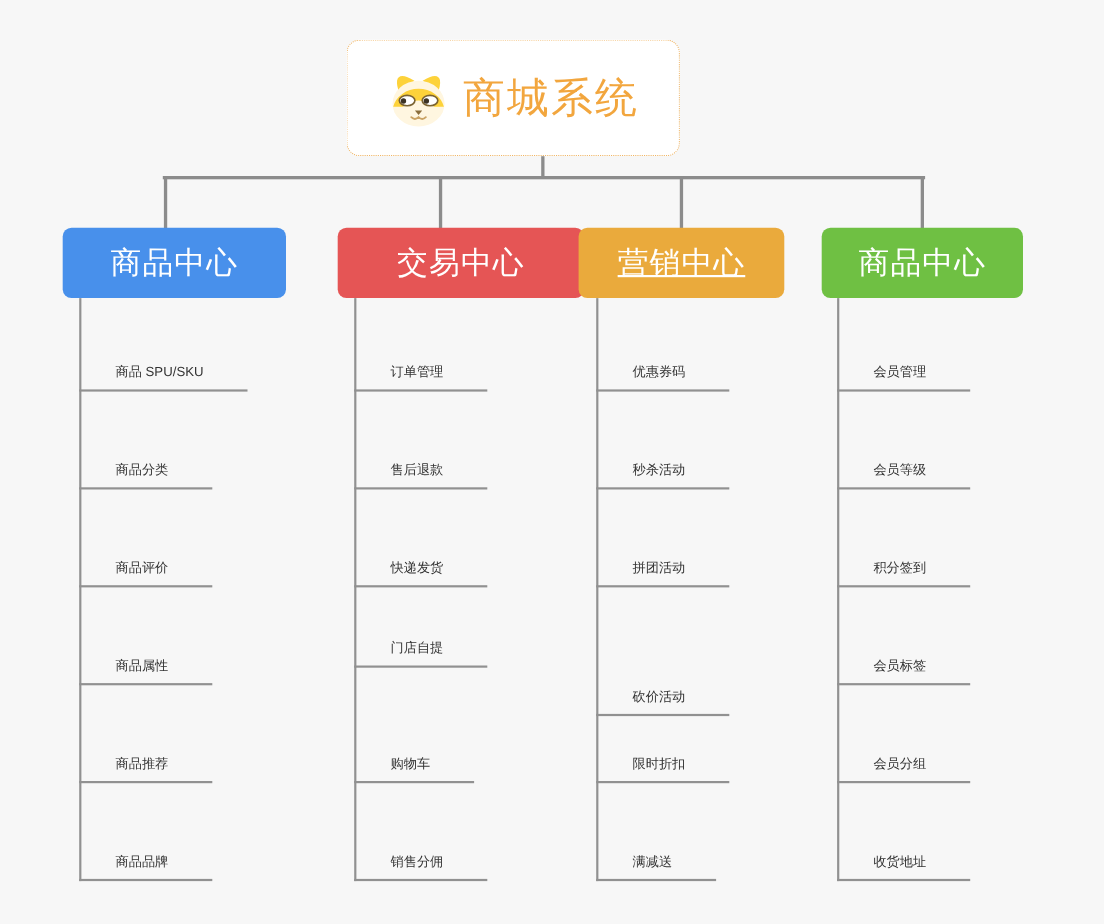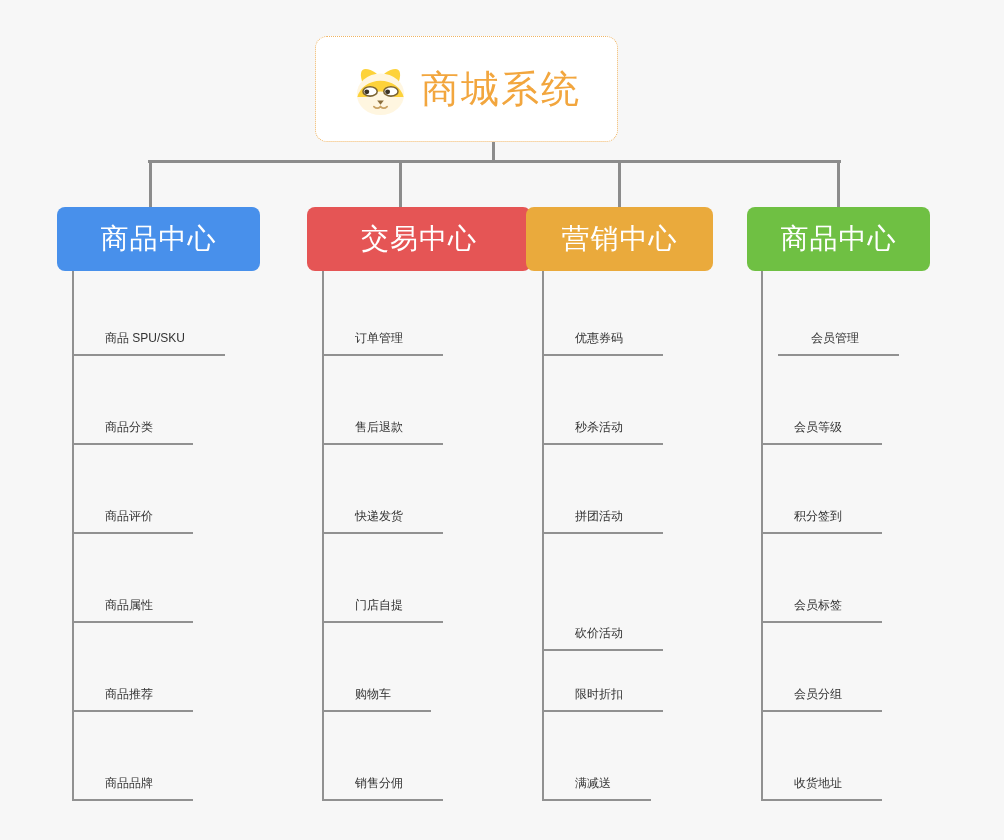--- a/index.html
+++ b/index.html
@@ -84,36 +84,36 @@
       <div class="leaf" style="left: 72px; top: 492px;">商品评价</div>
       <div class="leaf" style="left: 72px; top: 581px;">商品属性</div>
       <div class="leaf" style="left: 72px; top: 670px;">商品推荐</div>
       <div class="leaf" style="left: 72px; top: 759px;">商品品牌</div>
       <div class="line drop" style="left: 399px;"></div>
       <div class="branch-node" style="left: 307px; width: 224px; background: rgb(229, 85, 85);">交易中心</div>
       <div class="trunk" style="left: 322px;"></div>
       <div class="leaf" style="left: 322px; top: 314px;">订单管理</div>
       <div class="leaf" style="left: 322px; top: 403px;">售后退款</div>
       <div class="leaf" style="left: 322px; top: 492px;">快递发货</div>
-      <div class="leaf" style="left: 322px; top: 581px;">门店自提</div>
+      <div class="leaf" style="left: 322px; top: 565px;">门店自提</div>
       <div class="leaf" style="left: 322px; top: 670px;">购物车</div>
       <div class="leaf" style="left: 322px; top: 759px;">销售分佣</div>
       <div class="line drop" style="left: 618px;"></div>
-      <div class="branch-node" style="left: 526px; width: 187px; background: rgb(234, 170, 60);">营销中心</div>
+      <div class="branch-node" style="left: 526px; width: 187px; background: rgb(234, 170, 60); text-decoration: underline;">营销中心</div>
       <div class="trunk" style="left: 542px;"></div>
       <div class="leaf" style="left: 542px; top: 314px;">优惠券码</div>
       <div class="leaf" style="left: 542px; top: 403px;">秒杀活动</div>
       <div class="leaf" style="left: 542px; top: 492px;">拼团活动</div>
       <div class="leaf" style="left: 542px; top: 609px;">砍价活动</div>
       <div class="leaf" style="left: 542px; top: 670px;">限时折扣</div>
       <div class="leaf" style="left: 542px; top: 759px;">满减送</div>
       <div class="line drop" style="left: 837px;"></div>
       <div class="branch-node" style="left: 747px; width: 183px; background: rgb(111, 192, 67);">商品中心</div>
       <div class="trunk" style="left: 761px;"></div>
-      <div class="leaf" style="left: 778px; top: 314px;">会员管理</div>
+      <div class="leaf" style="left: 761px; top: 314px;">会员管理</div>
       <div class="leaf" style="left: 761px; top: 403px;">会员等级</div>
       <div class="leaf" style="left: 761px; top: 492px;">积分签到</div>
       <div class="leaf" style="left: 761px; top: 581px;">会员标签</div>
       <div class="leaf" style="left: 761px; top: 670px;">会员分组</div>
       <div class="leaf" style="left: 761px; top: 759px;">收货地址</div>
     </div>
 
 </div>
 
 </body></html>

